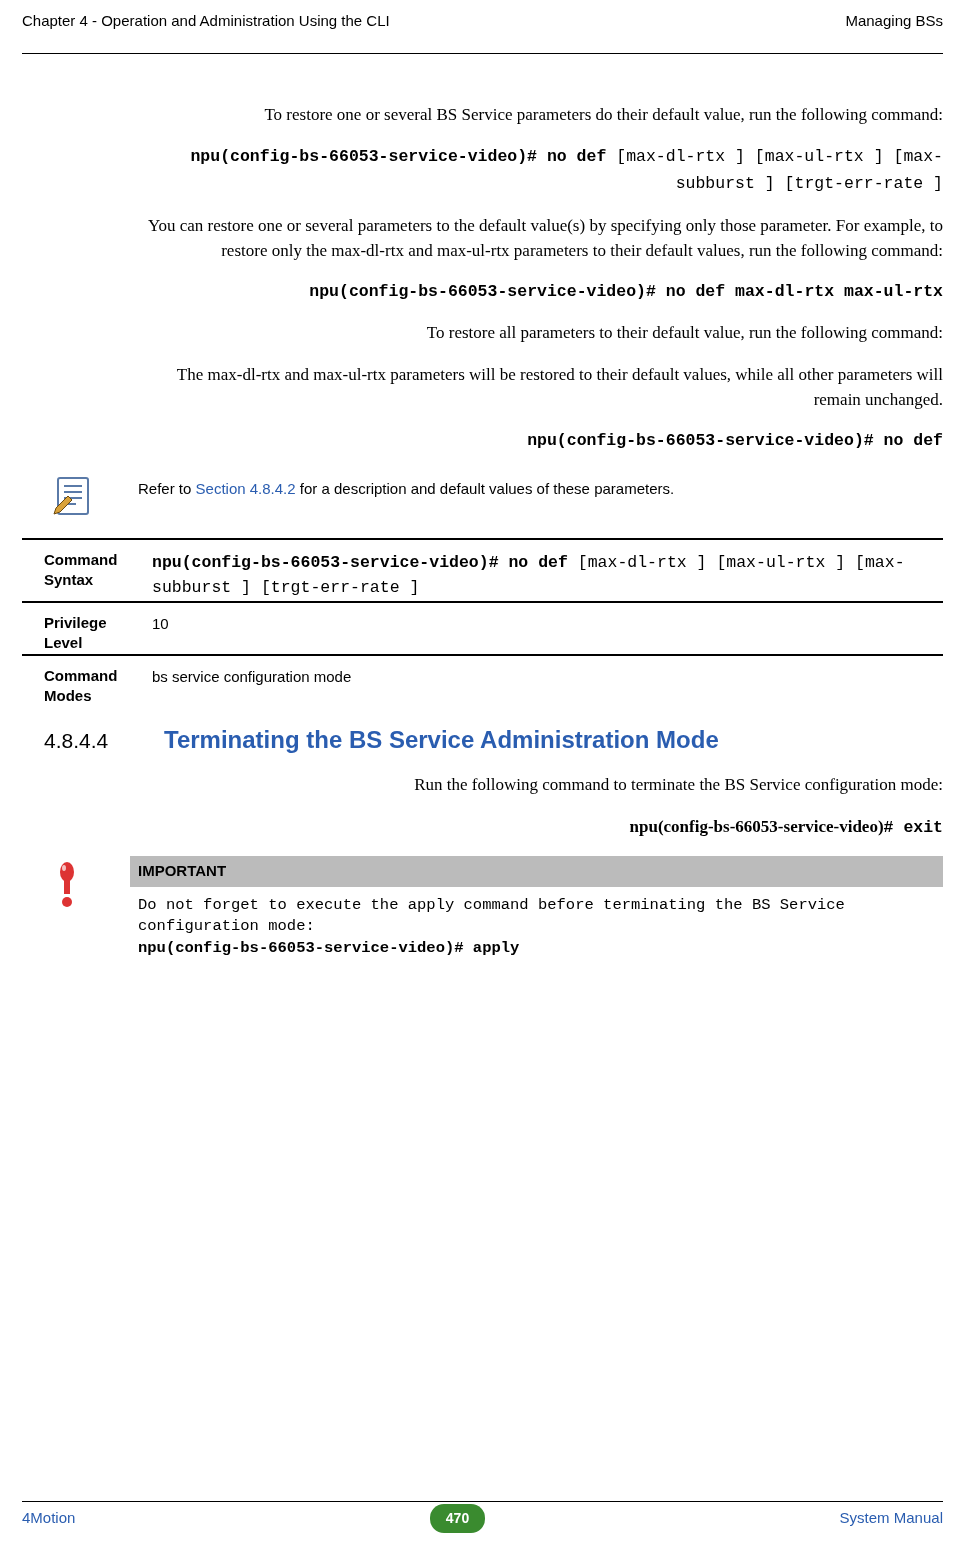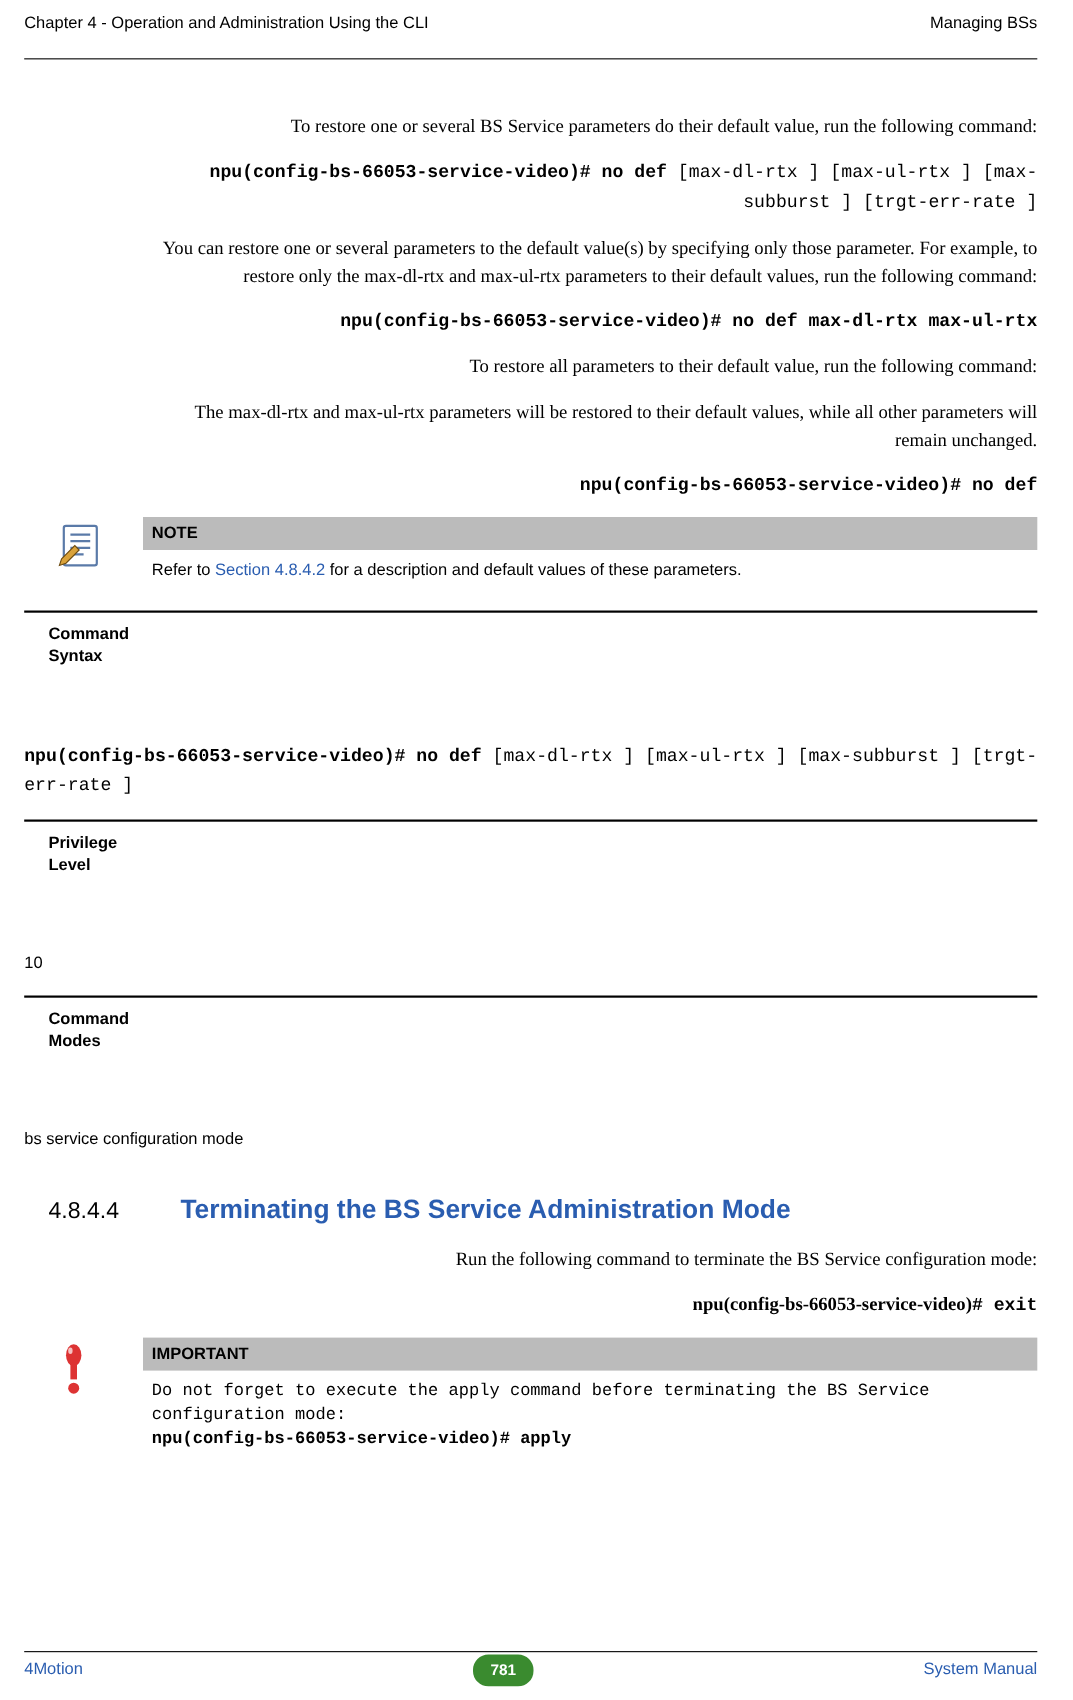--- a/index.html
+++ b/index.html
@@ -85,22 +85,20 @@
     font-size: 15px;
   }
   .def-table {
     margin-left: 0;
     margin-bottom: 4px;
   }
   .def-row {
     display: flex;
     border-top: 2px solid #000;
     padding-top: 10px;
-    padding-bottom: 18px;
-    flex-direction: column;
   }
   .def-label {
     width: 108px;
     flex: 0 0 108px;
     font-family: Arial, Helvetica, sans-serif;
     font-weight: bold;
     font-size: 15px;
     line-height: 1.35;
     padding-right: 8px;
     margin-left: 22px;
@@ -190,21 +188,20 @@
         <svg width="44" height="44" viewBox="0 0 44 44">
           <rect x="6" y="4" width="30" height="36" rx="2" fill="#fff" stroke="#5a7aa8" stroke-width="2"></rect>
           <line x1="12" y1="12" x2="30" y2="12" stroke="#5a7aa8" stroke-width="2"></line>
           <line x1="12" y1="18" x2="30" y2="18" stroke="#5a7aa8" stroke-width="2"></line>
           <line x1="12" y1="24" x2="30" y2="24" stroke="#5a7aa8" stroke-width="2"></line>
           <line x1="12" y1="30" x2="24" y2="30" stroke="#5a7aa8" stroke-width="2"></line>
           <path d="M4 34 L16 22 L20 26 L8 38 L2 40 Z" fill="#d9a23a" stroke="#6b4a10" stroke-width="1"></path>
         </svg>
       </div>
       <div class="callout-body">
-        <div class="callout-title">NOTE</div>
         <div class="callout-text">
           <span>Refer to </span><span class="link">Section 4.8.4.2</span><span> for a description and default values of these parameters.</span>
         </div>
       </div>
     </div>
   </div>
 
   <div class="def-table">
     <div class="def-row">
       <div class="def-label">Command Syntax</div>
@@ -251,15 +248,15 @@
           <div class="mono-bold">npu(config-bs-66053-service-video)# apply</div>
         </div>
       </div>
     </div>
   </div>
 
 </div>
 
 <div class="footer">
   <span>4Motion</span>
-  <span class="page-badge">781</span>
+  <span class="page-badge">470</span>
   <span>System Manual</span>
 </div>
 
 </body></html>

